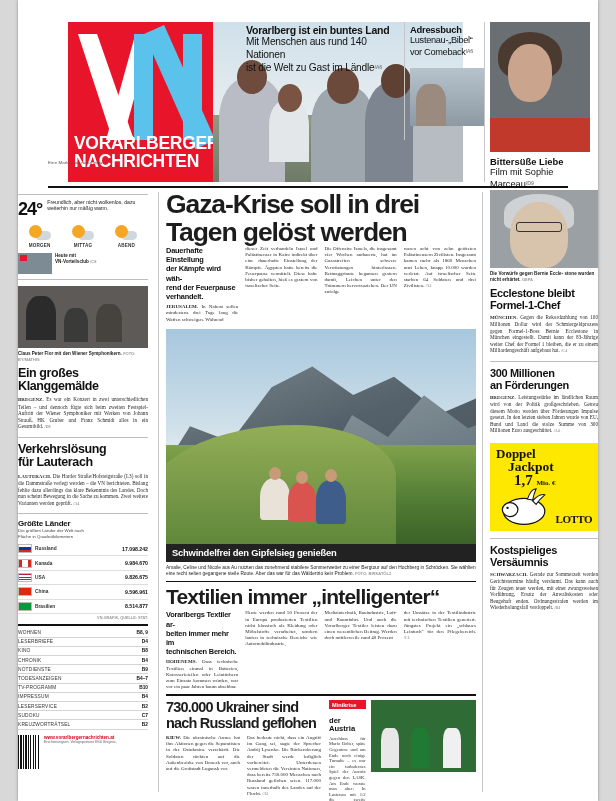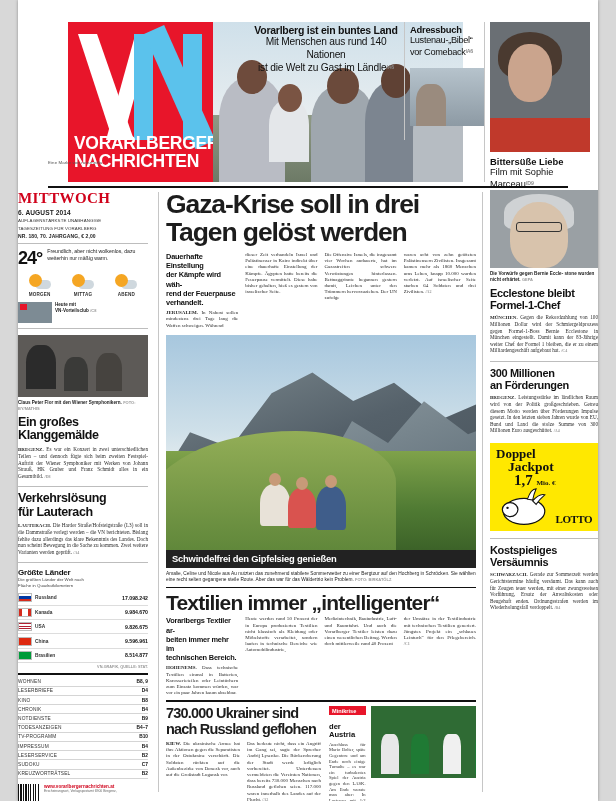--- a/index.html
+++ b/index.html
@@ -73,21 +73,21 @@
      background:#7a5443; border-radius:50%; }
   .p3 { left: 98px; bottom:0; width:64px; height:96px; background:#9fa7ae; }
   .p3 .head { position:absolute; left:16px; top:-18px; width:32px; height:36px;
      background:#6b4a3b; border-radius:50%; }
   .p4 { left: 152px; bottom:0; width:62px; height:100px; background:#7c8590; }
   .p4 .head { position:absolute; left:16px; top:-18px; width:30px; height:34px;
      background:#5f4134; border-radius:50%; }
   .p5 { left: 200px; bottom:0; width:52px; height:86px; background:#b6bcc2; }
   .p5 .head { position:absolute; left:12px; top:-16px; width:28px; height:32px;
      background:#6d4d3e; border-radius:50%; }
-  .teaser-a { position: absolute; left: 228px; top: 16px; width: 160px; text-align: center; }
+  .teaser-a { position: absolute; left: 228px; top: 16px; width: 160px; }
   .teaser-a .t1 { font-size: 10.5px; font-weight: 800; color:#111; letter-spacing:-.25px;}
   .teaser-a .t2 { font-size: 10.2px; color:#111; line-height: 12.6px; letter-spacing:-.2px;}
   .teaser-ref { font-size: 5.2px; font-weight:700; color:#888; vertical-align: 2px;}
   .vsep { position:absolute; width:1px; background:#c6c6c6; }
   .teaser-b { position: absolute; left: 392px; top: 16px; width: 74px; }
   .teaser-b .t1 { font-size: 9.4px; font-weight:800; color:#111; letter-spacing:-.25px;}
   .teaser-b .t2 { font-size: 9.2px; color:#111; line-height: 11.4px; letter-spacing:-.3px;}
   .tb-photo { position:absolute; left:392px; top:60px; width:74px; height:58px;
      background: linear-gradient(#b6c3cc,#8d9aa4); overflow:hidden;}
   .tb-photo:after{content:"";position:absolute;left:6px;top:16px;width:30px;height:42px;
@@ -284,27 +284,20 @@
       <div class="t1">Bittersüße Liebe</div>
       <div class="t2">Film mit Sophie</div>
       <div class="t2"><span>Marceau</span><span class="teaser-ref">/D9</span></div>
     </div>
   </div>
 
   <div class="hrule" style="left:30px;top:186px;width:520px;"></div>
 
   <div class="colL">
 
-    <div style="padding:0 0 0 0;">
-      <div class="kw">MITTWOCH</div>
-      <div class="dt">6. AUGUST 2014</div>
-      <div class="dt2">AUFLAGENSTÄRKSTE UNABHÄNGIGE</div>
-      <div class="dt2">TAGESZEITUNG FÜR VORARLBERG</div>
-      <div class="dt3">NR. 180, 70. JAHRGANG, € 2,00</div>
-    </div>
 
     <div class="thin" style="margin:4px 0 4px;"></div>
 
     <div style="display:flex;gap:5px;align-items:flex-start;">
       <div class="temp">24°</div>
       <div class="wtxt">Freundlich, aber nicht wolkenlos, dazu weiterhin nur mäßig warm.</div>
     </div>
 
     <div style="display:flex;margin-top:4px;">
       <div class="wcell">
@@ -464,21 +457,21 @@
   <div class="vsep" style="left:140px;top:192px;height:600px;"></div>
 
   <div class="colC">
 
     <div>
       <div class="hl-xl">
         <div>Gaza-Krise soll in drei</div>
         <div>Tagen gelöst werden</div>
       </div>
 
-      <div style="display:flex;gap:7px;margin-top:6px;">
+      <div style="display:flex;gap:7px;">
         <div style="width:74px;">
           <div class="lead">
             <div>Dauerhafte Einstellung</div>
             <div>der Kämpfe wird wäh-</div>
             <div>rend der Feuerpause</div>
             <div>verhandelt.</div>
           </div>
           <div class="body-c" style="margin-top:3px;">
             <span class="place">JERUSALEM.</span>
             <span>In Nahost sollen mindestens drei Tage lang die Waffen schweigen. Während</span>

